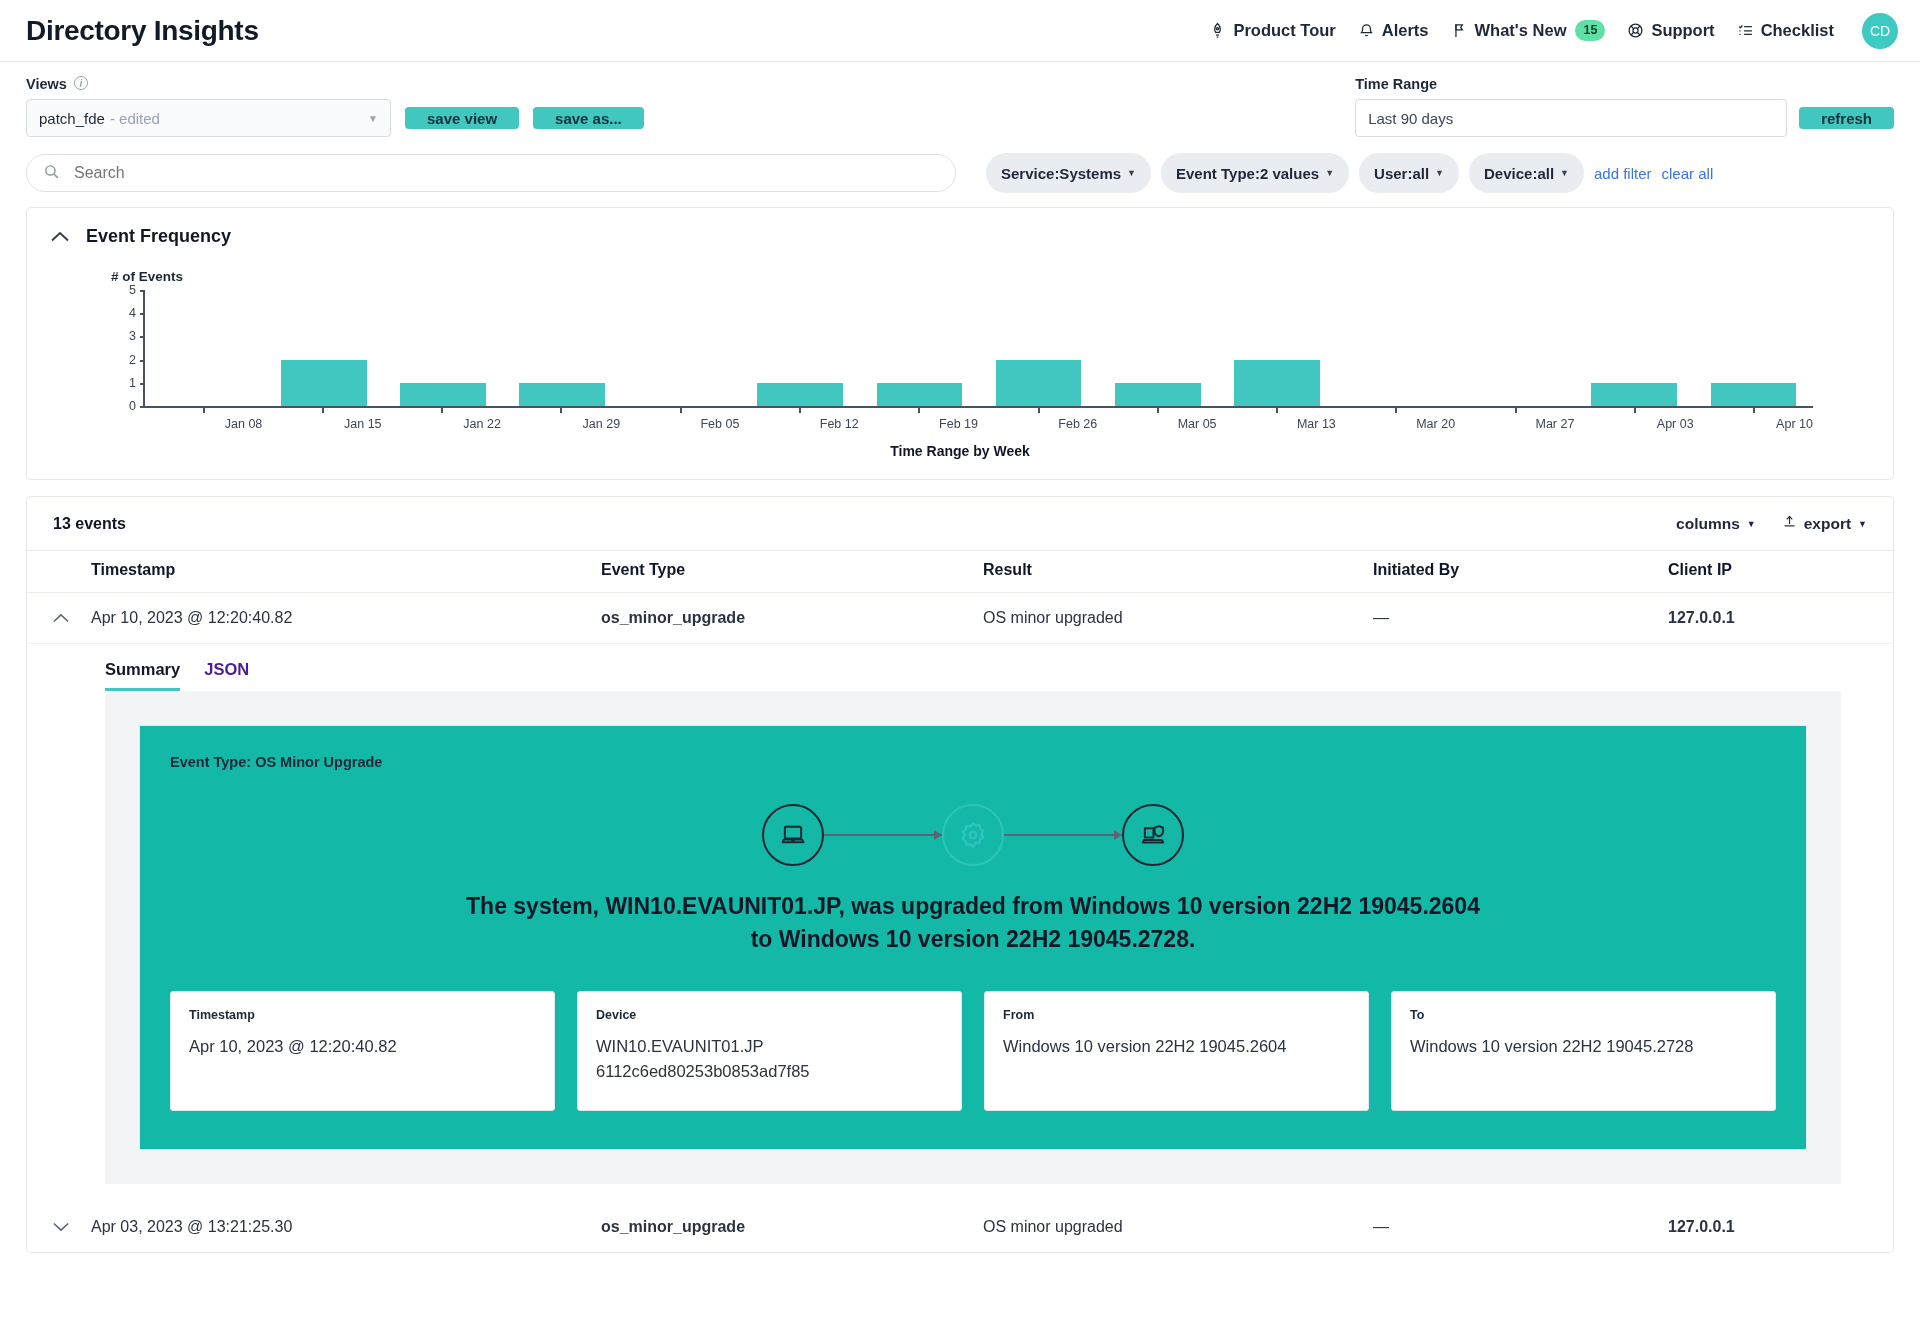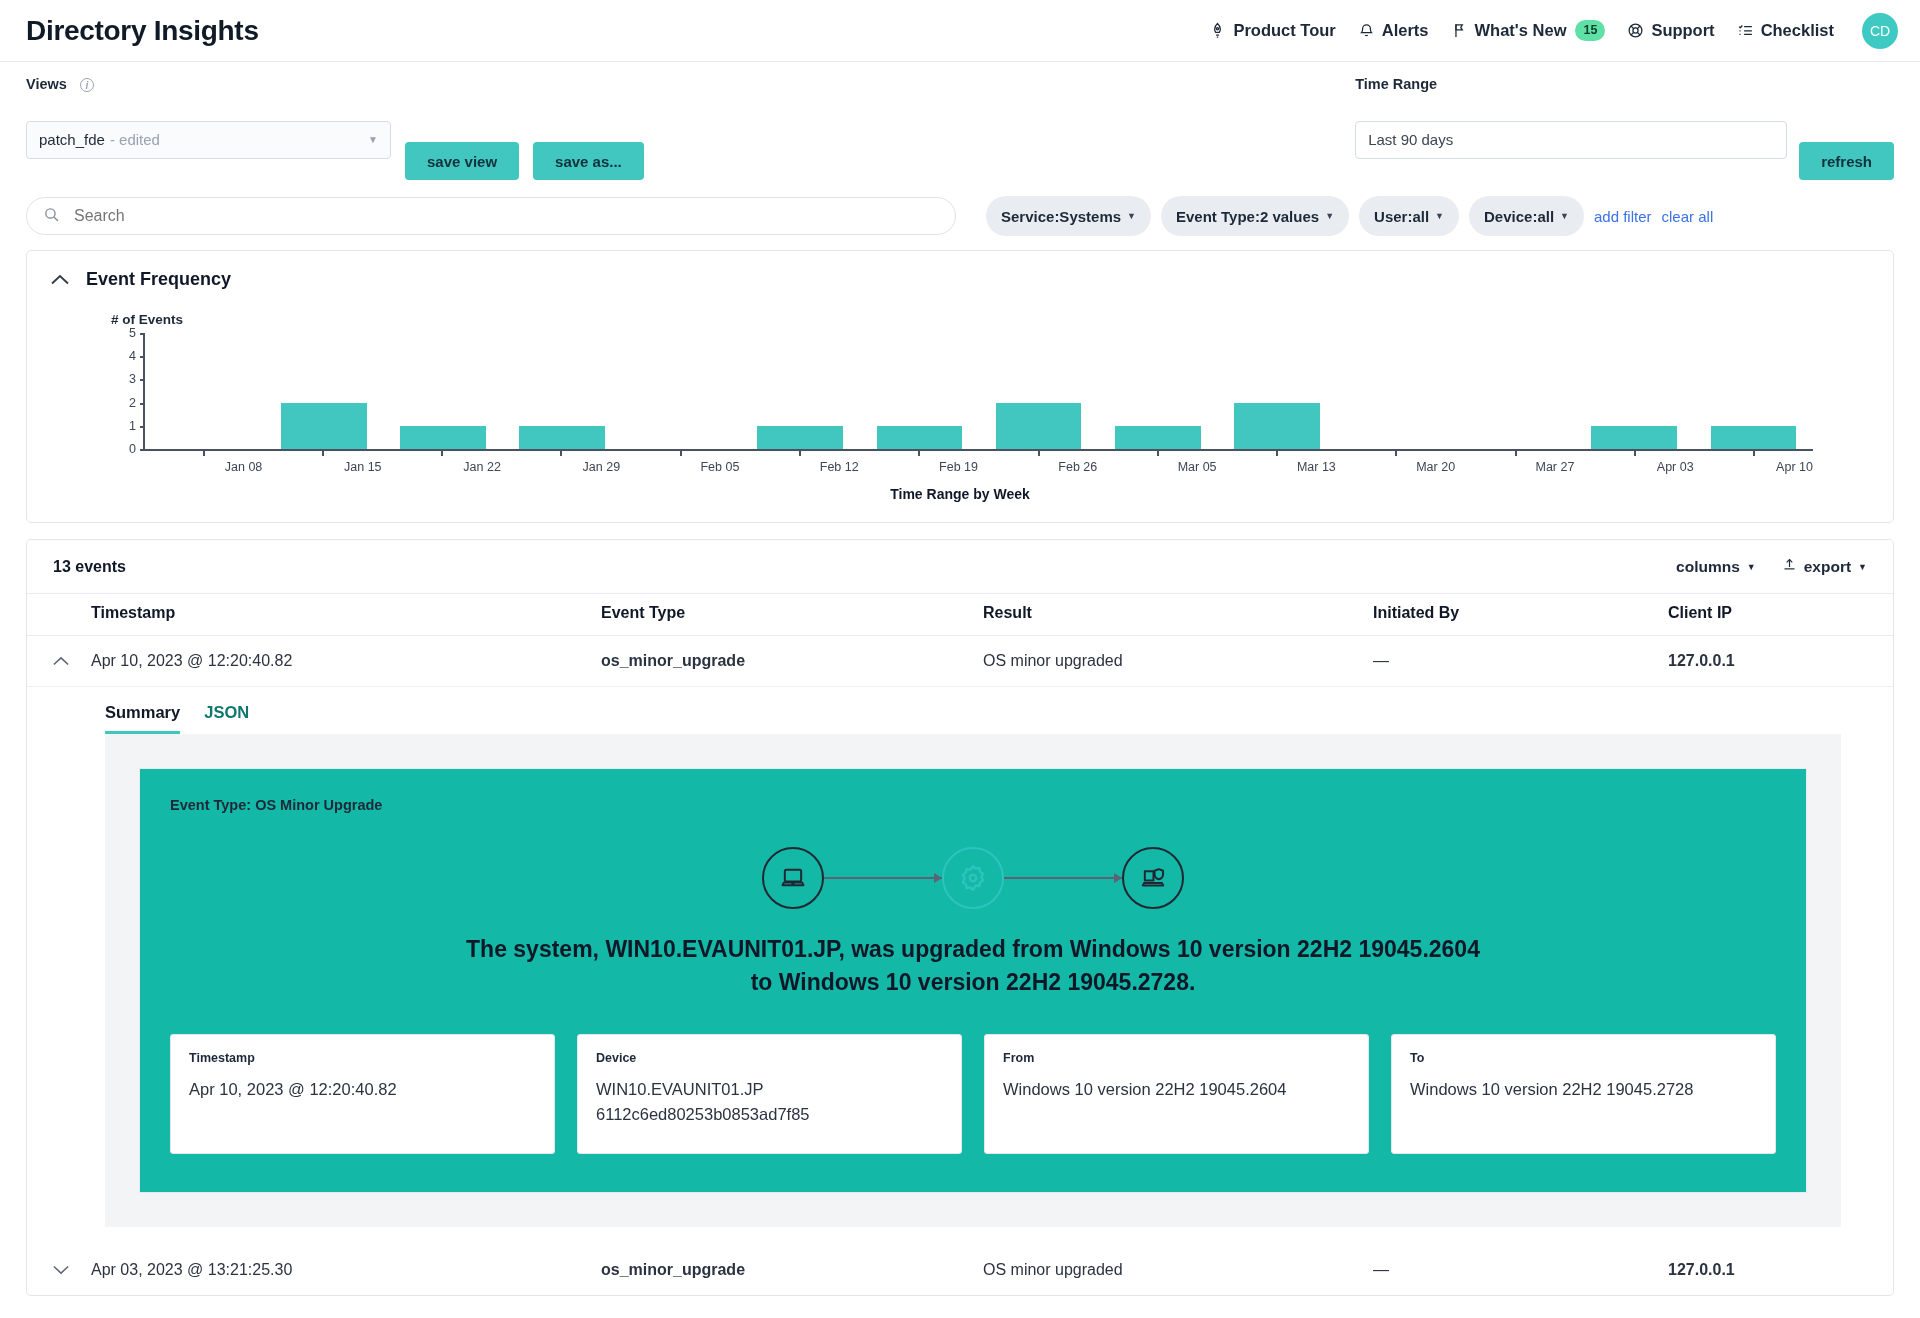--- a/index.html
+++ b/index.html
@@ -35,39 +35,39 @@
     background:#3fc9c3; color:#fff; font-size:14px; font-weight:normal;
     display:flex; align-items:center; justify-content:center; margin-left:6px;
     cursor:pointer;
   }
 
   
   .controls{
     display:flex; align-items:flex-start; padding:14px 26px 6px 26px;
   }
   .views-label{ font-size:14.5px; font-weight:bold; color:#1d2939;
-                display:flex; align-items:flex-end; gap:13px; margin-bottom:7px;}
+                display:flex; align-items:flex-start; gap:7px; margin-bottom:7px;}
   .info-dot{
     width:14px;height:14px;border-radius:50%;border:1.4px solid #9aa4b2;
     color:#9aa4b2;font-size:10px;font-weight:bold;display:flex;
     align-items:center;justify-content:center;font-style:italic;
   }
   .views-row{ display:flex; align-items:center; gap:14px; }
   .select{
     width:365px; height:38px; border:1px solid #d7dce3; border-radius:4px;
     background:#fafbfc; display:flex; align-items:center; padding:0 12px;
     font-size:15px; cursor:pointer;
   }
   .select .name{ font-weight:normal; color:#1d2939; }
   .select .muted{ color:#98a2b3; margin-left:5px; }
   .caret{ margin-left:auto; color:#98a2b3; font-size:10px; }
   .btn-teal{
-    height:38px; padding:0 22px; border:0; border-radius:4px;
+    height:22px; padding:0 22px; border:0; border-radius:4px;
     background:#41c6c0; color:#12323b; font-size:15px; font-weight:bold;
-    cursor:pointer; font-family:inherit; white-space:nowrap;margin-top:43px;
+    cursor:pointer; font-family:inherit; white-space:nowrap;
   }
   .tr-block{ margin-left:auto; }
   .tr-label{ font-size:14.5px; font-weight:bold; color:#1d2939; margin-bottom:7px;}
   .tr-row{ display:flex; align-items:center; gap:12px; }
   .tr-input{
     width:432px; height:38px; border:1px solid #d7dce3; border-radius:4px;
     background:#fff; padding:0 12px; font-size:15px; color:#3d4654;
     font-family:inherit;
   }
 
@@ -148,21 +148,21 @@
   .hdr-row > div{ font-size:16px; font-weight:bold; color:#101828; }
   .ev-row{ display:flex; align-items:center; padding:16px 26px;
            border-bottom:1px solid #eceff3; cursor:pointer; }
   .ev-row > div{ font-size:16px; color:#2b3240; }
   .ev-row .mono-b{ font-weight:bold; }
   .chev-cell{ color:#5a6473; display:flex; align-items:center; }
 
   
   .detail{ padding:0 0 0 0; }
   .tabs{ display:flex; gap:24px; padding:16px 0 0 78px; }
-  .tab{ font-size:16.5px; font-weight:bold; color:#0f766e; padding-bottom:9px;
+  .tab{ font-size:16.5px; font-weight:bold; color:#4c1d95; padding-bottom:9px;
         cursor:pointer; }
   .tab.active{ color:#101828; border-bottom:3px solid #41c6c0; }
   .detail-body{ background:#f3f4f6; margin:0 52px 0 78px; padding:34px; }
   .detail-card{ background:#14b8a6; border:1px solid #e7eaee; padding:28px 30px 38px 30px; }
   .evtype{ font-size:14.5px; font-weight:bold; color:#1d2939; }
 
   .flow{ display:flex; align-items:center; justify-content:center;
          gap:0; margin:34px 0 10px 0; }
   .node{
     width:62px; height:62px; border-radius:50%; border:2.2px solid #1f2733;

